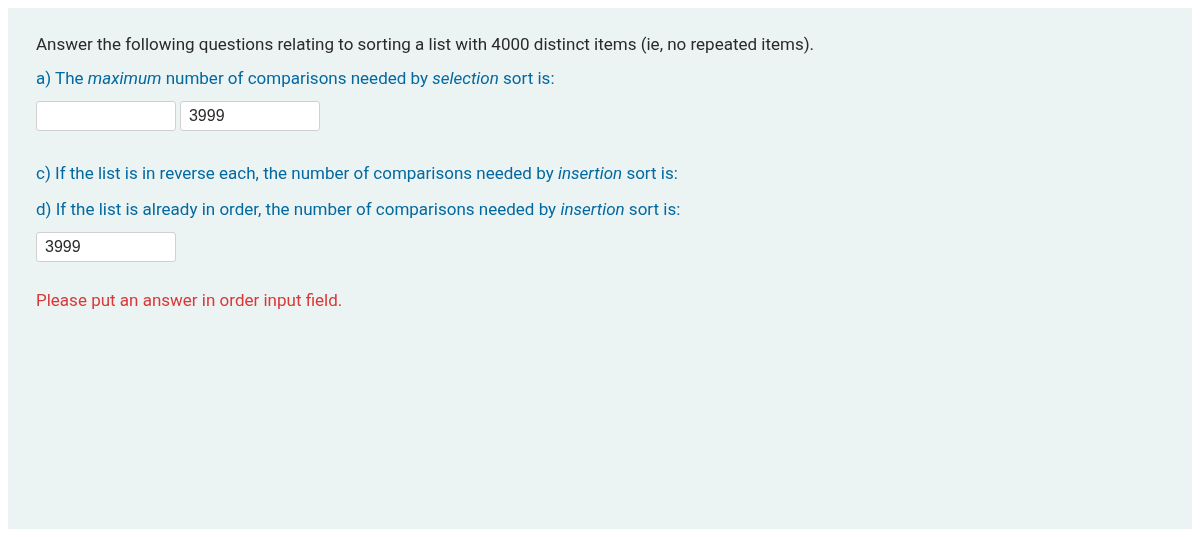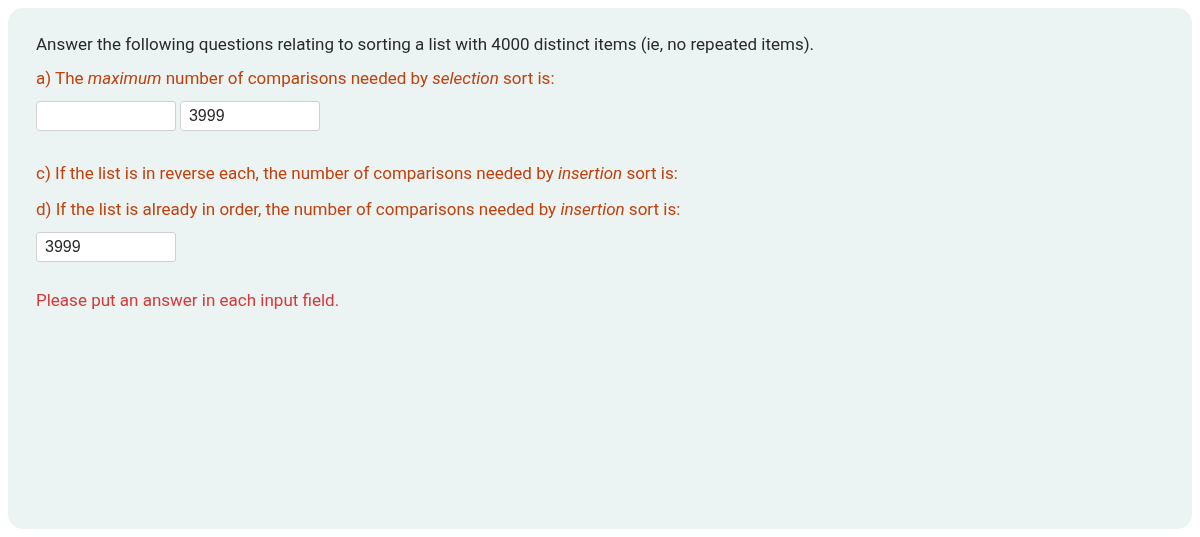--- a/index.html
+++ b/index.html
@@ -1,40 +1,39 @@
 <!DOCTYPE html>
 <html><head>
   <meta charset="utf-8">
   <style>
     * {
       margin: 0;
       padding: 0;
       box-sizing: border-box;
-      border-radius: 15px;
     }
     body {
       font-family: -apple-system, BlinkMacSystemFont, "Segoe UI", Roboto, Helvetica, Arial, sans-serif;
       background: #ffffff;
       padding: 8px;
     }
     .container {
       background: #ecf3f3;
       padding: 24px 28px;
       width: 1184px;
       min-height: 521px;
     }
     .intro {
       font-size: 17px;
       color: #2a2a2a;
       line-height: 1.5;
       margin-bottom: 8px;
     }
     .question {
       font-size: 17px;
-      color: #c2410c;
+      color: #0369a1;
       line-height: 1.5;
       margin-top: 6px;
       margin-bottom: 10px;
     }
     .question em {
       font-style: italic;
     }
     .answer-input {
       width: 140px;
       height: 30px;
@@ -68,14 +67,14 @@
 
   <p class="question">
     <span>c) If the list is in reverse each, the number of comparisons needed by </span><em>insertion</em><span> sort is:</span>
   </p>
 
   <p class="question">
     <span>d) If the list is already in order, the number of comparisons needed by </span><em>insertion</em><span> sort is:</span>
   </p>
   <input type="text" class="answer-input" value="3999" style="">
 
-  <p class="error-msg">Please put an answer in each input field.</p>
+  <p class="error-msg">Please put an answer in order input field.</p>
 </div>
 
 </body></html>

